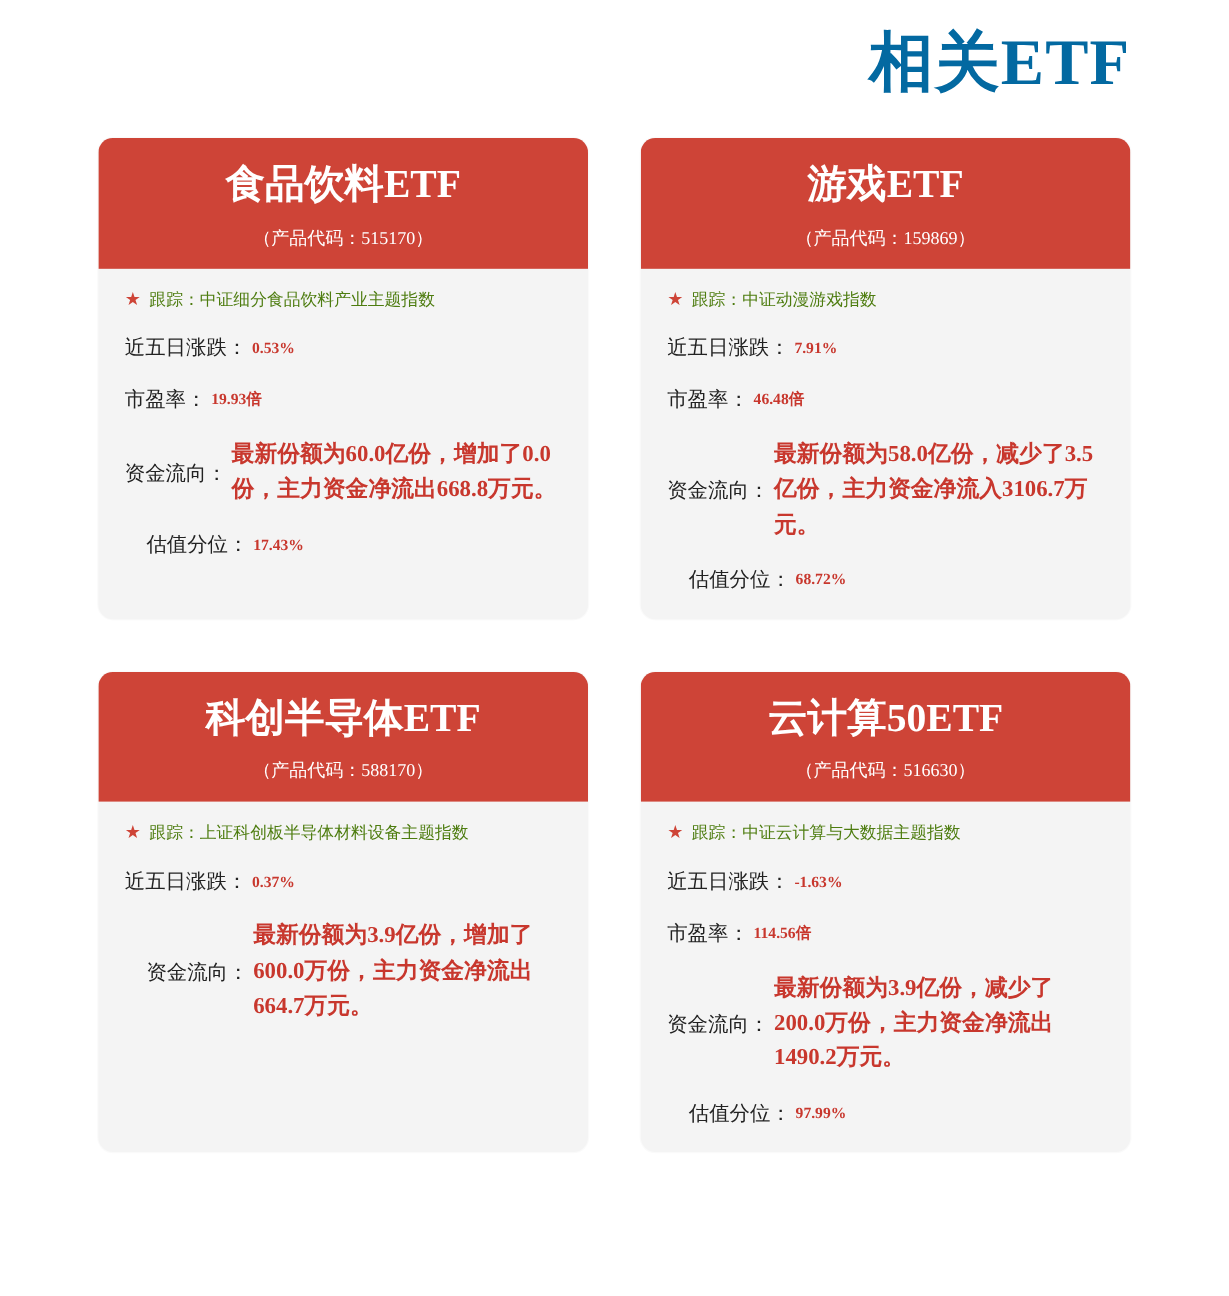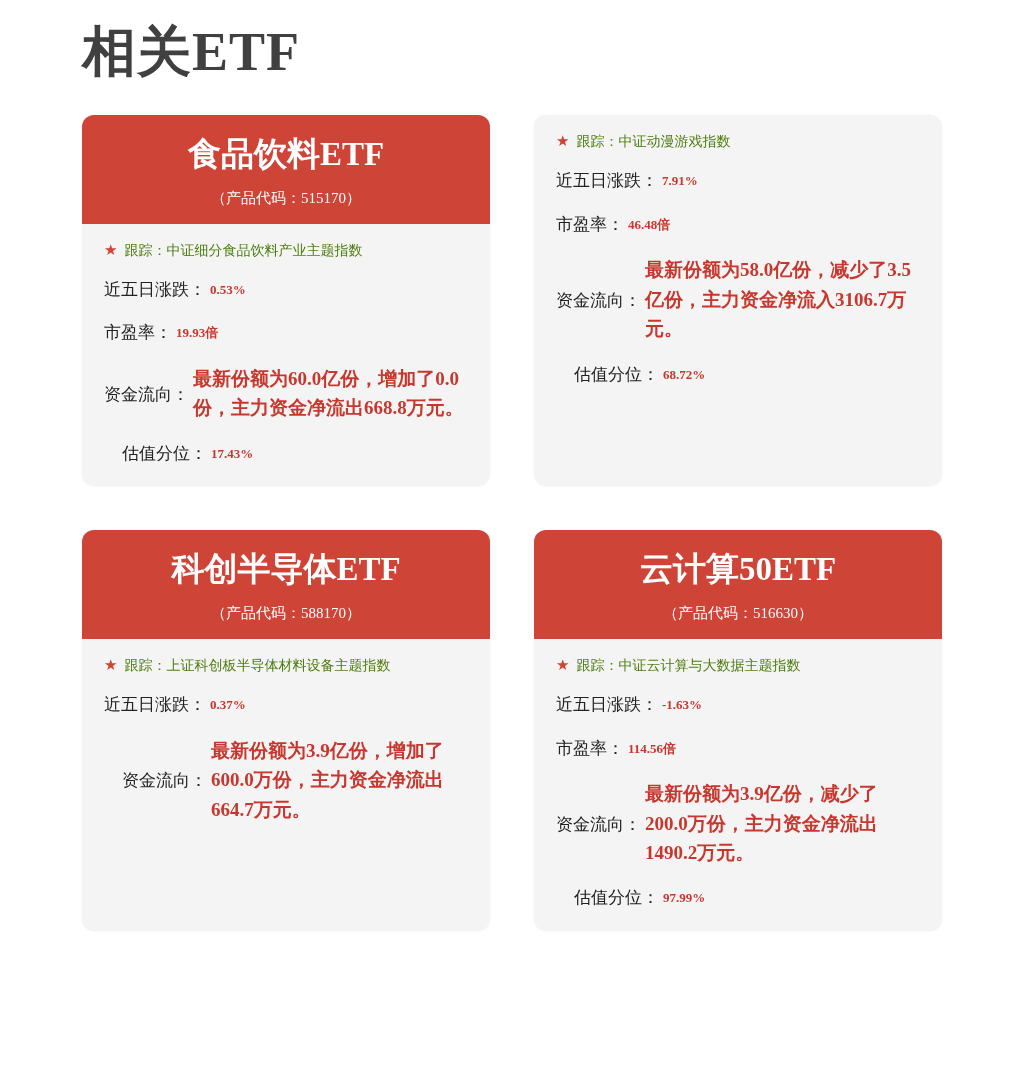--- a/index.html
+++ b/index.html
@@ -11,22 +11,22 @@
     width: 1024px;
     min-height: 1080px;
     font-family: "Liberation Serif", "DejaVu Serif", serif;
   }
   .page {
     width: 1024px;
     box-sizing: border-box;
     padding: 0 82px;
   }
   .page-title {
-    text-align: left;
-    color: #404040;
+    text-align: right;
+    color: #0369a1;
     font-size: 54px;
     font-weight: bold;
     letter-spacing: 1px;
     margin: 16px 0 26px 0;
     font-family: "Liberation Serif", "DejaVu Serif", serif;
   }
   .grid {
     display: flex;
     flex-wrap: wrap;
     gap: 44px 44px;
@@ -143,20 +143,26 @@
           <span class="metric-value flow">最新份额为60.0亿份，增加了0.0份，主力资金净流出668.8万元。</span>
         </div>
         <div class="metric">
           <span class="metric-label">估值分位：</span>
           <span class="metric-value">17.43%</span>
         </div>
       </div>
     </div>
 
     <div class="card">
+      <div class="card-header">
+        <div class="card-title">游戏ETF</div>
+        <div class="card-code">
+          <span>（产品代码：</span><span>159869</span><span>）</span>
+        </div>
+      </div>
       <div class="card-body">
         <div class="track-row">
           <span class="star-icon">★</span>
           <span class="track-text"><span>跟踪：</span><span>中证动漫游戏指数</span></span>
         </div>
         <div class="metric">
           <span class="metric-label">近五日涨跌：</span>
           <span class="metric-value">7.91%</span>
         </div>
         <div class="metric">

